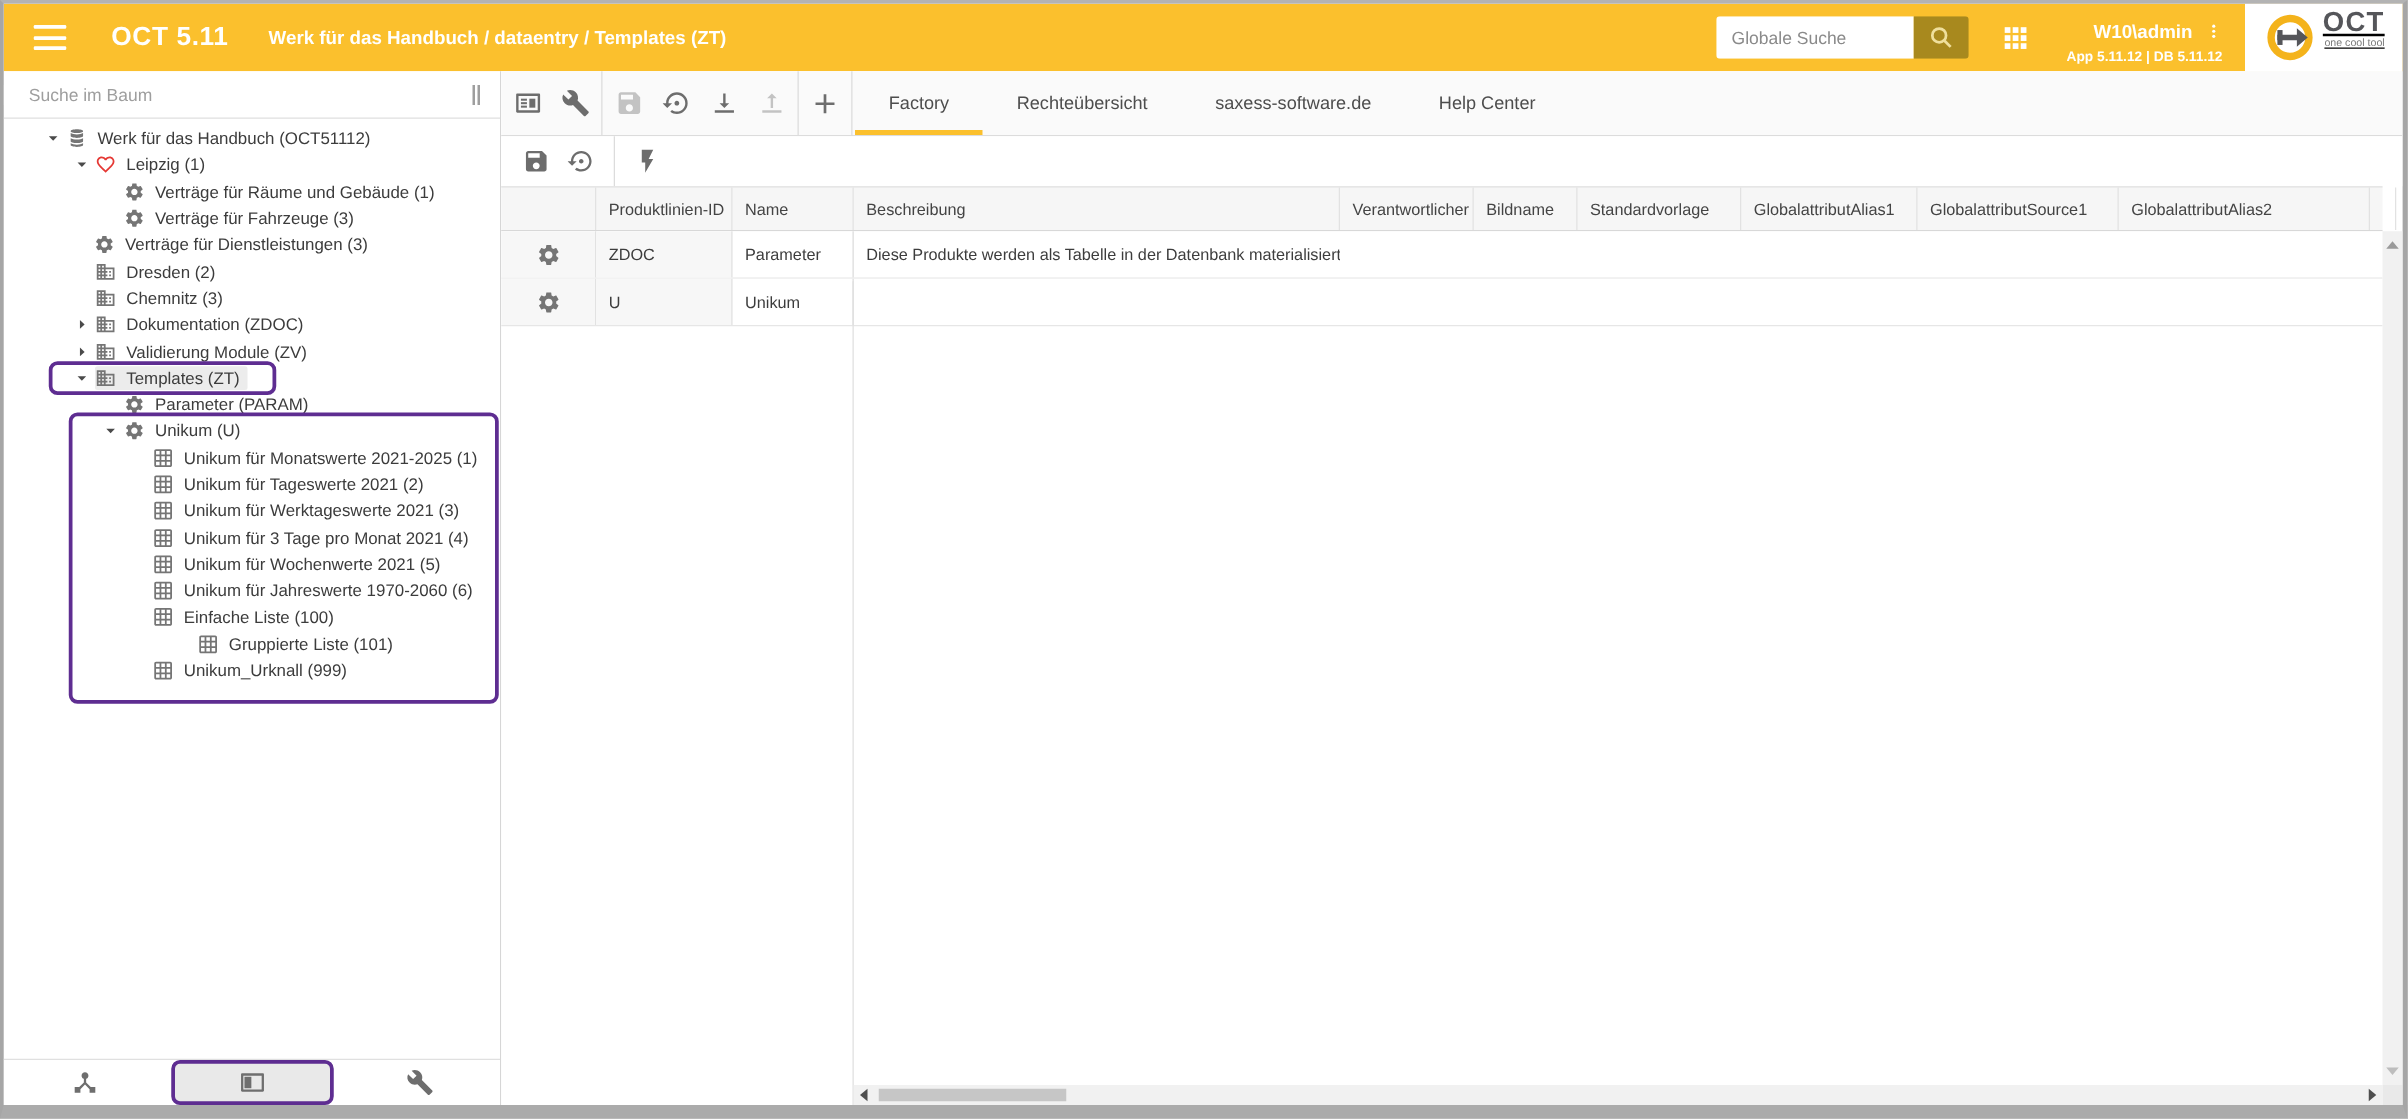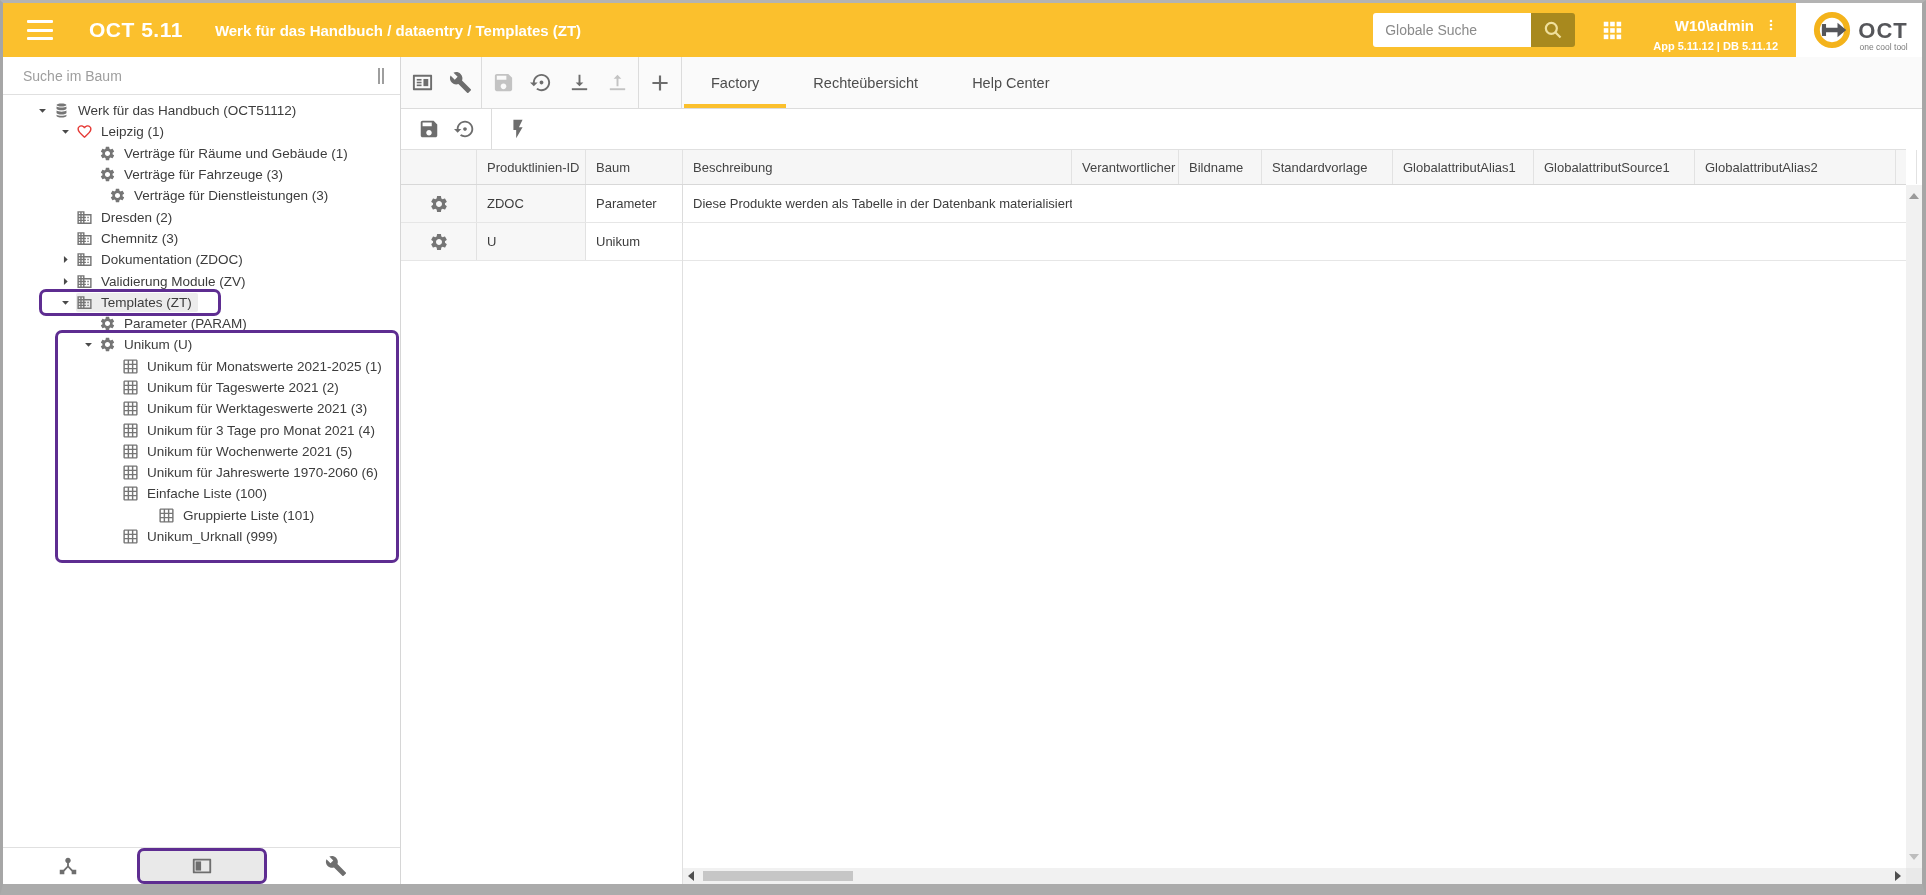--- a/index.html
+++ b/index.html
@@ -18,21 +18,21 @@
   .global-search input{width:158px;border:none;outline:none;padding:0 12px;font-size:14px;color:#555;font-family:"Liberation Sans",sans-serif;}
   .global-search input::placeholder{color:#8a8a8a;}
   .search-btn{width:44px;background:#A8891E;border:none;display:flex;align-items:center;justify-content:center;cursor:pointer;color:#EFDF9C;}
   .apps-icon{margin-left:26px;color:#fff;cursor:pointer;display:flex;}
   .user-area{display:flex;flex-direction:column;align-items:flex-end;margin-left:30px;height:100%;justify-content:center;padding-top:8px;}
   .user-row{display:flex;align-items:center;}
   .user-label{color:#fff;font-size:15px;font-weight:bold;}
   .kebab{margin-left:10px;display:flex;cursor:pointer;color:#fff;}
   .version{color:#fff;font-size:11px;font-weight:bold;margin-top:6px;white-space:nowrap;}
   .logo-panel{width:126px;height:54px;background:#fff;margin-left:18px;display:flex;align-items:center;justify-content:center;}
-  .logo-inner{display:flex;align-items:flex-end;}
+  .logo-inner{display:flex;align-items:flex-start;text-decoration:underline;}
   .logo-texts{display:flex;flex-direction:column;align-items:flex-end;margin-left:4px;}
   .logo-oct{font-size:22px;font-weight:bold;color:#55565A;letter-spacing:1px;line-height:20px;}
   .logo-tag{font-size:8.5px;color:#7a7a7a;margin-top:1px;}
   
   .app-body{position:absolute;left:0;top:54px;right:0;bottom:0;}
   .sidebar{position:absolute;left:0;top:0;width:398px;height:827px;background:#fff;border-right:1px solid #d6d6d6;}
   .tree-search{position:absolute;left:0;top:0;width:100%;height:38px;border-bottom:1px solid #e0e0e0;display:flex;align-items:center;}
   .tree-search input{flex:1;border:none;outline:none;padding:0 20px;font-size:14px;color:#555;font-family:"Liberation Sans",sans-serif;}
   .tree-search input::placeholder{color:#9e9e9e;}
   .splitter{width:14px;display:flex;gap:2px;margin-right:8px;cursor:col-resize;}
@@ -212,21 +212,21 @@
             <span class="expander"></span>
             <span class="tree-content">
               <span class="icon tree-ico" style="width: 17px; height: 17px; color: rgb(117, 117, 117);">
                 <svg viewBox="0 0 24 24" fill="currentColor">
                   <path d="M19.14 12.94c.04-.3.06-.61.06-.94 0-.32-.02-.64-.07-.94l2.03-1.58c.18-.14.23-.41.12-.61l-1.92-3.32c-.12-.22-.37-.29-.59-.22l-2.39.96c-.5-.38-1.03-.7-1.62-.94l-.36-2.54c-.04-.24-.24-.41-.48-.41h-3.84c-.24 0-.43.17-.47.41l-.36 2.54c-.59.24-1.13.57-1.62.94l-2.39-.96c-.22-.08-.47 0-.59.22L2.74 8.87c-.12.21-.08.47.12.61l2.03 1.58c-.05.3-.09.63-.09.94s.02.64.07.94l-2.03 1.58c-.18.14-.23.41-.12.61l1.92 3.32c.12.22.37.29.59.22l2.39-.96c.5.38 1.03.7 1.62.94l.36 2.54c.05.24.24.41.48.41h3.84c.24 0 .44-.17.47-.41l.36-2.54c.59-.24 1.13-.56 1.62-.94l2.39.96c.22.08.47 0 .59-.22l1.92-3.32c.12-.22.07-.47-.12-.61l-2.01-1.58zM12 15.6c-1.98 0-3.6-1.62-3.6-3.6s1.62-3.6 3.6-3.6 3.6 1.62 3.6 3.6-1.62 3.6-3.6 3.6z"></path>
                 </svg>
               </span>
               <span class="tree-label">Verträge für Fahrzeuge (3)</span>
             </span>
           </div>
-          <div class="tree-row" style="padding-left: 84px;">
+          <div class="tree-row" style="padding-left: 50px;">
             <span class="expander"></span>
             <span class="tree-content">
               <span class="icon tree-ico" style="width: 17px; height: 17px; color: rgb(117, 117, 117);">
                 <svg viewBox="0 0 24 24" fill="currentColor">
                   <path d="M19.14 12.94c.04-.3.06-.61.06-.94 0-.32-.02-.64-.07-.94l2.03-1.58c.18-.14.23-.41.12-.61l-1.92-3.32c-.12-.22-.37-.29-.59-.22l-2.39.96c-.5-.38-1.03-.7-1.62-.94l-.36-2.54c-.04-.24-.24-.41-.48-.41h-3.84c-.24 0-.43.17-.47.41l-.36 2.54c-.59.24-1.13.57-1.62.94l-2.39-.96c-.22-.08-.47 0-.59.22L2.74 8.87c-.12.21-.08.47.12.61l2.03 1.58c-.05.3-.09.63-.09.94s.02.64.07.94l-2.03 1.58c-.18.14-.23.41-.12.61l1.92 3.32c.12.22.37.29.59.22l2.39-.96c.5.38 1.03.7 1.62.94l.36 2.54c.05.24.24.41.48.41h3.84c.24 0 .44-.17.47-.41l.36-2.54c.59-.24 1.13-.56 1.62-.94l2.39.96c.22.08.47 0 .59-.22l1.92-3.32c.12-.22.07-.47-.12-.61l-2.01-1.58zM12 15.6c-1.98 0-3.6-1.62-3.6-3.6s1.62-3.6 3.6-3.6 3.6 1.62 3.6 3.6-1.62 3.6-3.6 3.6z"></path>
                 </svg>
               </span>
               <span class="tree-label">Verträge für Dienstleistungen (3)</span>
             </span>
           </div>
@@ -515,20 +515,21 @@
                     <path d="M19 13h-6v6h-2v-6H5v-2h6V5h2v6h6v2z"></path>
                   </svg>
                 </span>
               </button>
             </div>
             <div class="tsep"></div>
           </div>
         <div class="tabs">
             <div class="tab active">Factory</div>
             <div class="tab">Rechteübersicht</div>
+            <div class="tab">saxess-software.de</div>
             <div class="tab">Help Center</div>
           </div>
       </div>
       <div class="toolbar2" style="padding-left: 10px;">
           <button class="tb2-btn">
             <span class="icon" style="width: 22px; height: 22px;">
               <svg viewBox="0 0 24 24" fill="currentColor">
                 <path d="M17 3H5c-1.11 0-2 .9-2 2v14c0 1.1.89 2 2 2h14c1.1 0 2-.9 2-2V7l-4-4zm-5 16c-1.66 0-3-1.34-3-3s1.34-3 3-3 3 1.34 3 3-1.34 3-3 3zm3-10H5V5h10v4z"></path>
               </svg>
             </span>
@@ -546,21 +547,21 @@
               <svg viewBox="0 0 24 24" fill="currentColor">
                 <path d="M7 2v11h3v9l7-12h-4l4-8z"></path>
               </svg>
             </span>
           </button>
         </div>
       <div class="grid">
         <div class="grid-header">
             <div class="hcell" style="width: 76px; flex: 0 0 76px;"></div>
             <div class="hcell" style="width: 109px; flex: 0 0 109px;">Produktlinien-ID</div>
-            <div class="hcell" style="width: 97px; flex: 0 0 97px;">Baum</div>
+            <div class="hcell" style="width: 97px; flex: 0 0 97px;">Name</div>
             <div class="hcell" style="width: 389px; flex: 0 0 389px;">Beschreibung</div>
             <div class="hcell" style="width: 107px; flex: 0 0 107px;">Verantwortlicher</div>
             <div class="hcell" style="width: 83px; flex: 0 0 83px;">Bildname</div>
             <div class="hcell" style="width: 131px; flex: 0 0 131px;">Standardvorlage</div>
             <div class="hcell" style="width: 141px; flex: 0 0 141px;">GlobalattributAlias1</div>
             <div class="hcell" style="width: 161px; flex: 0 0 161px;">GlobalattributSource1</div>
             <div class="hcell" style="width: 201px; flex: 0 0 201px;">GlobalattributAlias2</div>
             <div class="hcell" style="width: 10px; flex: 0 0 10px;"></div>
           </div>
         <div id="grid-rows">

